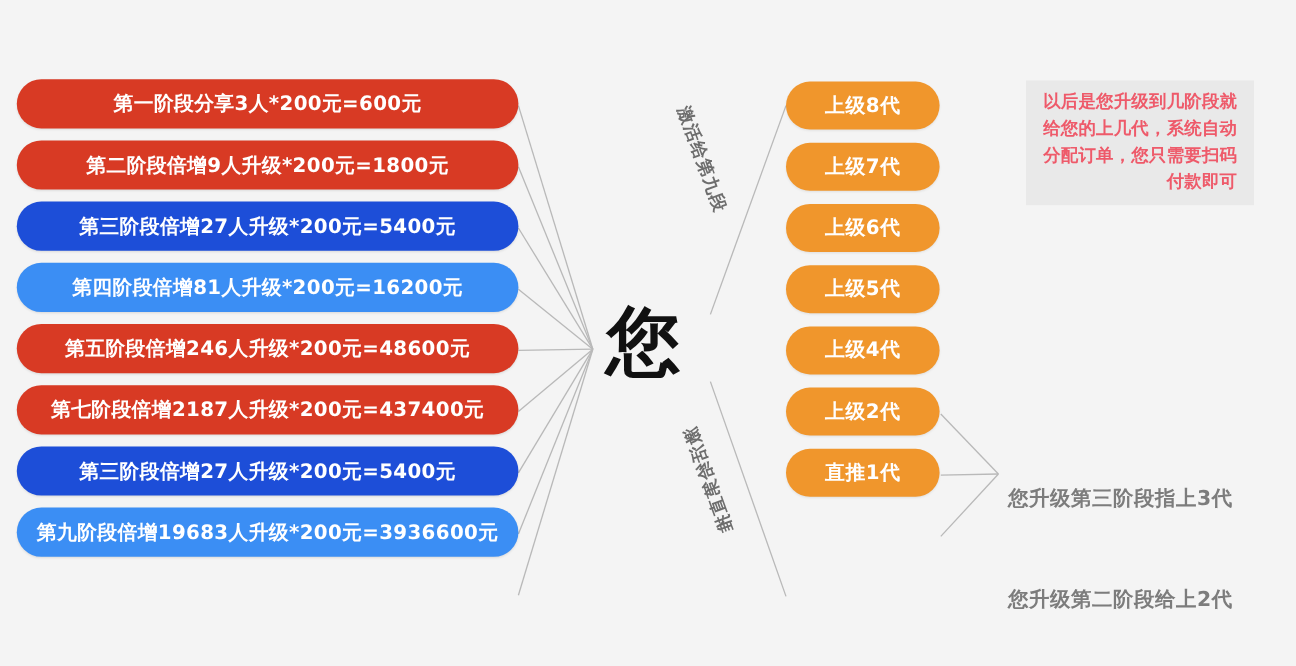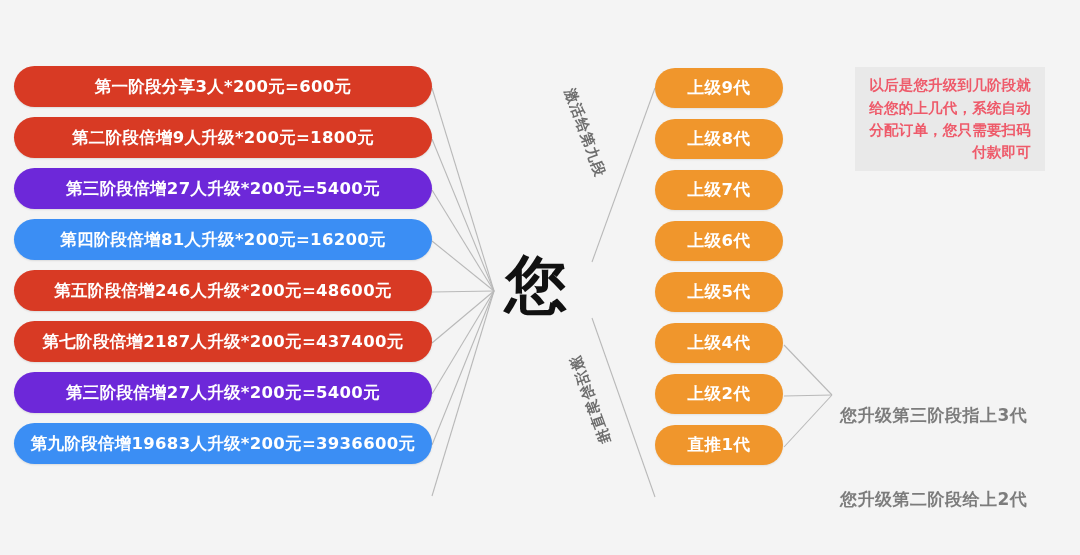--- a/index.html
+++ b/index.html
@@ -24,21 +24,21 @@
     margin-bottom:10px;
     display:flex;align-items:center;justify-content:center;
     color:#ffffff;
     font-size:16.5px;
     font-weight:bold;
     letter-spacing:.3px;
     white-space:nowrap;
     box-shadow:0 1px 2px rgba(0,0,0,.10);
   }
   .pill.red   {background:#d83a24;}
-  .pill.green {background:#6d28d9;}
+  .pill.green {background:#1d4ed8;}
   .pill.blue  {background:#3b8ef4;}
 
   
   #center-you{
     position:absolute;
     left:505px;top:254px;
     font-size:62px;
     font-weight:bold;
     color:#111111;
     line-height:1;
@@ -160,23 +160,20 @@
       </div>
   </div>
 
   <div id="center-you">您</div>
 
   <div class="rot-label" id="rot-top">激活给第九段</div>
   <div class="rot-label" id="rot-bot">激活给第直推</div>
 
   <div class="gen-col">
     <div class="gen-pill">
-        <span>上级9代</span>
-      </div>
-    <div class="gen-pill">
         <span>上级8代</span>
       </div>
     <div class="gen-pill">
         <span>上级7代</span>
       </div>
     <div class="gen-pill">
         <span>上级6代</span>
       </div>
     <div class="gen-pill">
         <span>上级5代</span>

